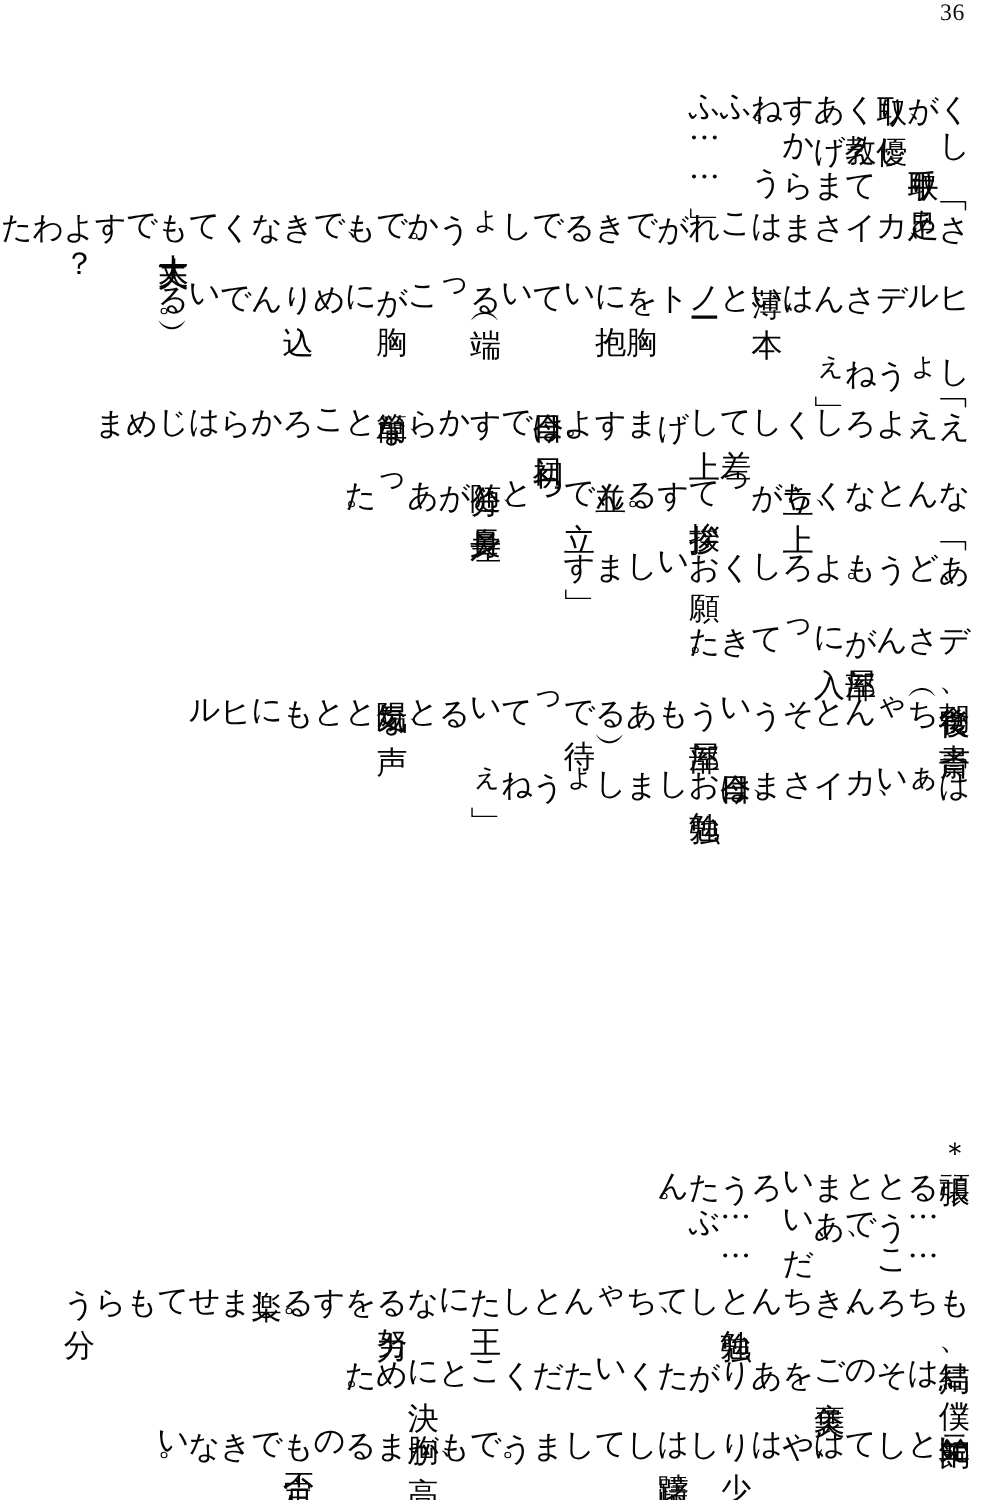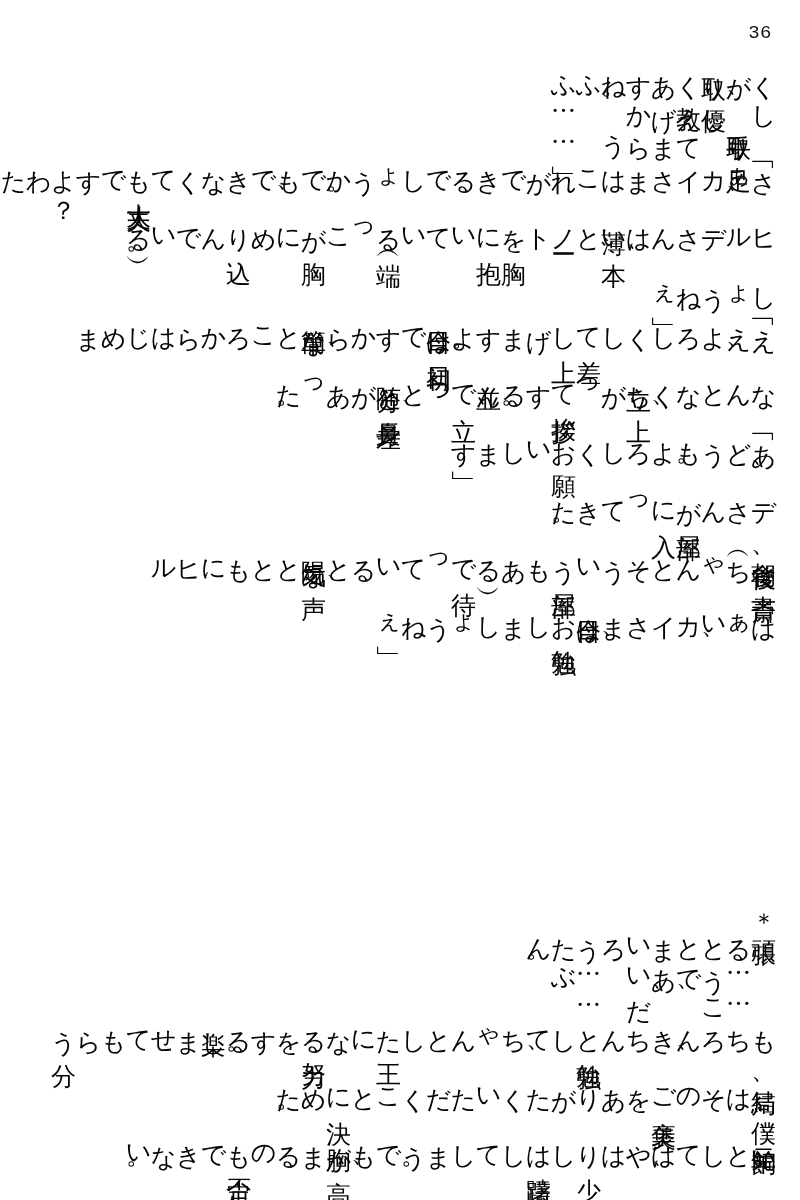--- a/index.html
+++ b/index.html
@@ -17,24 +17,24 @@
   }
   .page {
     position: absolute;
     inset: 0;
     width: 800px;
     height: 1200px;
     background: #ffffff;
   }
   .page-number {
     position: absolute;
-    top: 22px;
+    top: 0;
     right: 28px;
     font-size: 19px;
-    font-family: Liberation Mono, monospace;
+    font-family: Liberation Serif, serif;
     letter-spacing: 0.5px;
     color: #111;
   }
   .text-body {
     position: absolute;
     top: 58px;
     left: 34px;
     right: 24px;
     bottom: 14px;
     display: flex;

